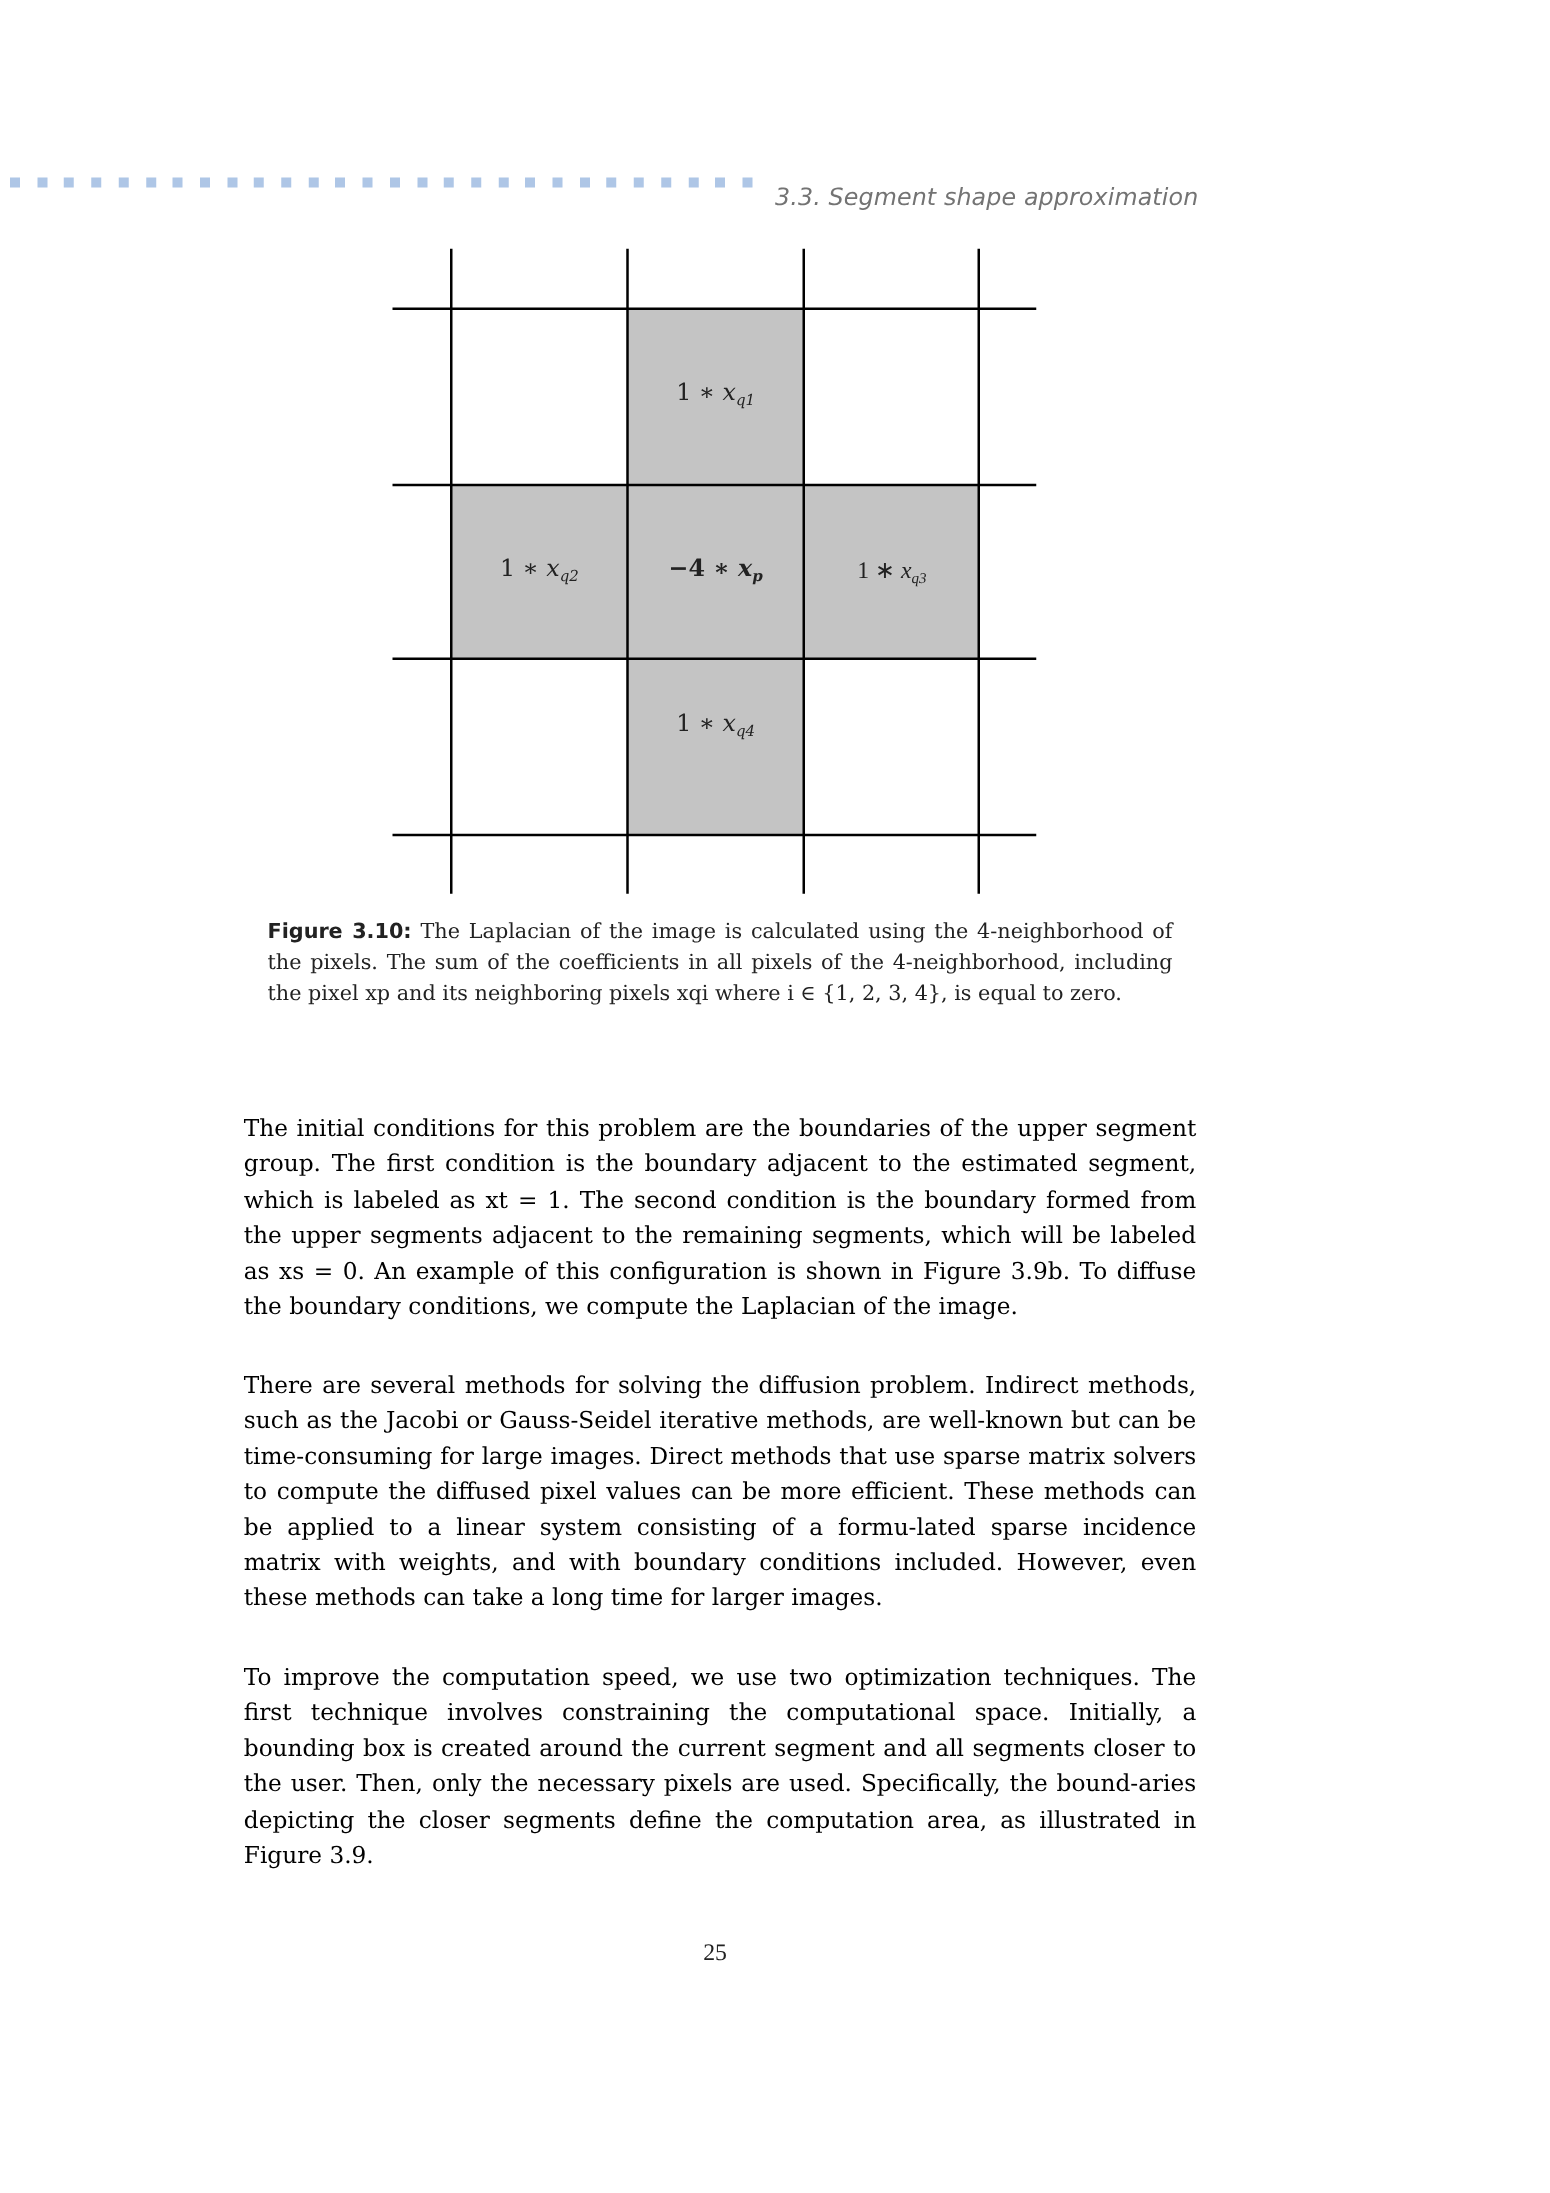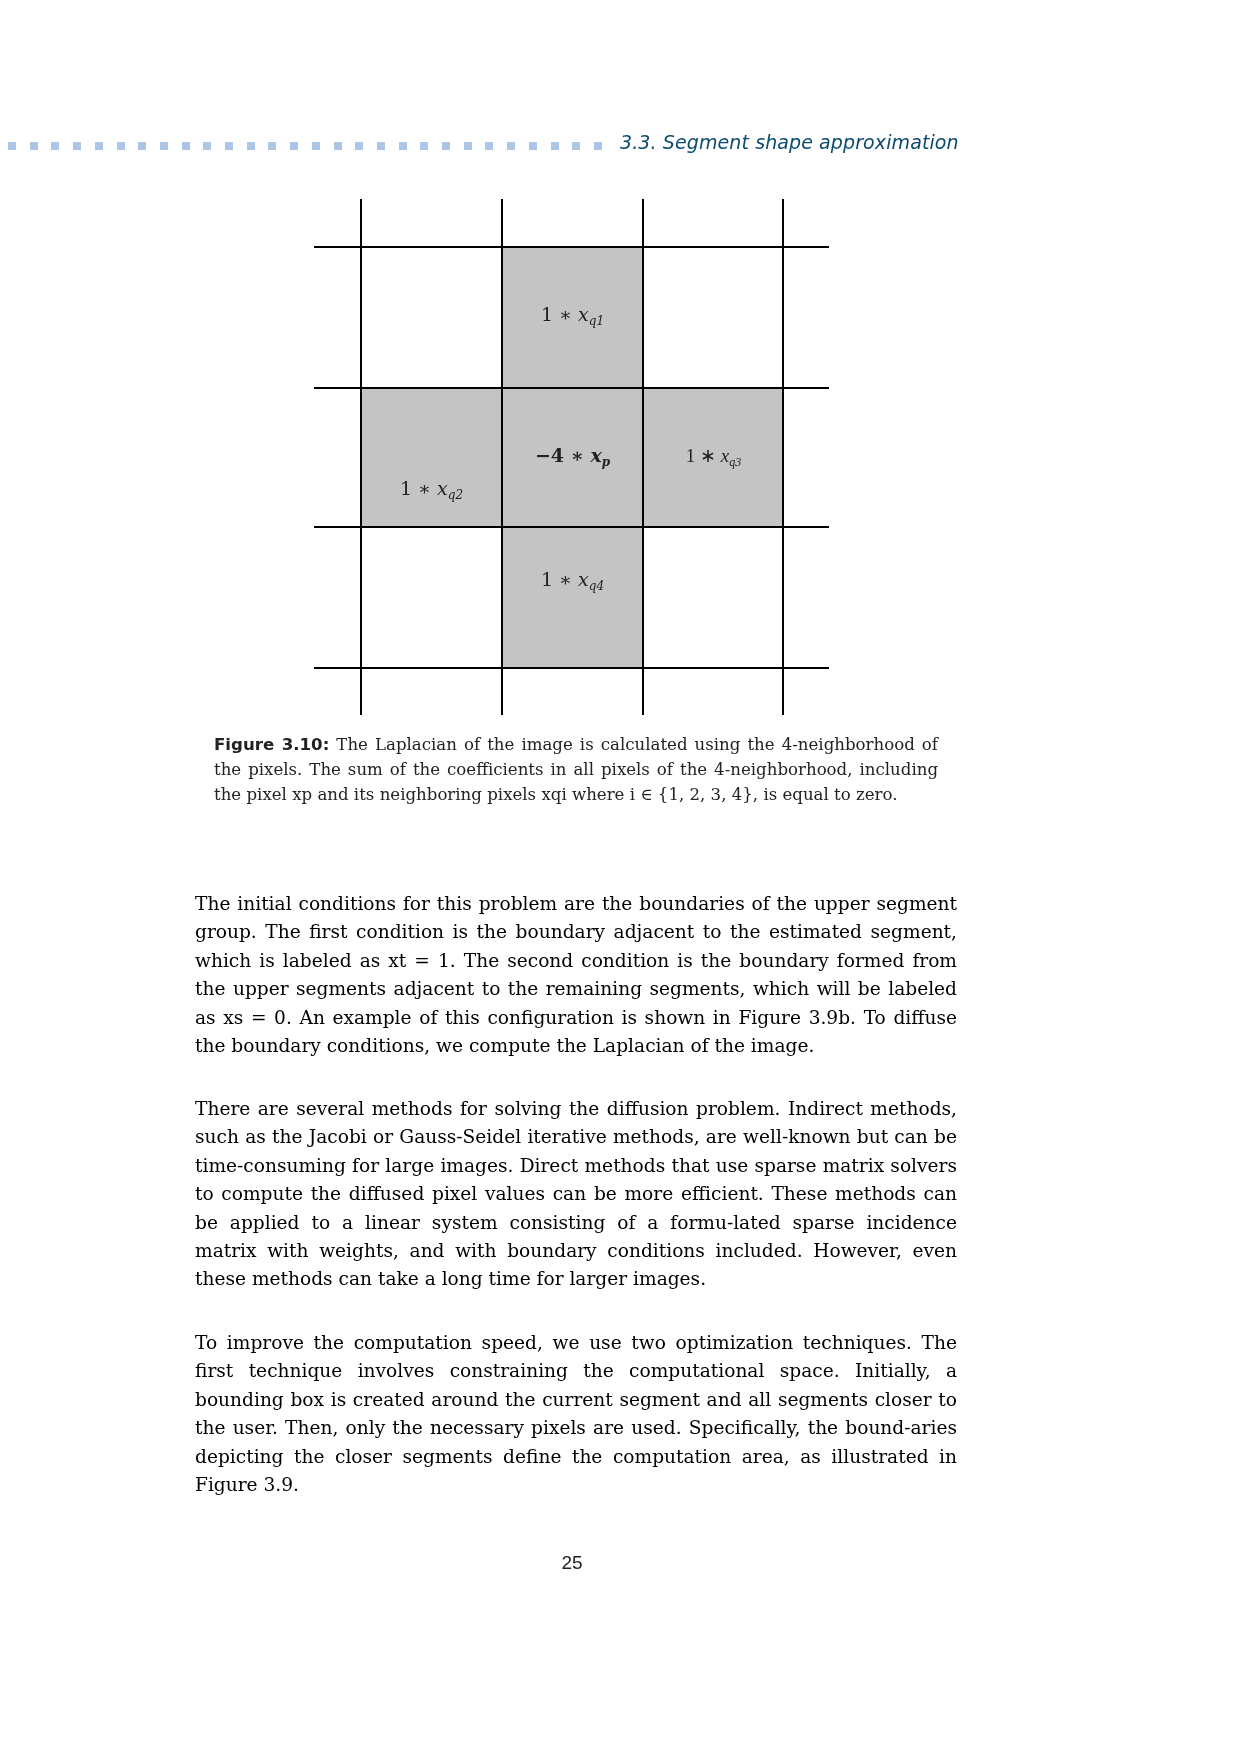--- a/index.html
+++ b/index.html
@@ -3,23 +3,23 @@
 <meta charset="utf-8">
 <style>
   html, body { margin: 0; padding: 0; background: #ffffff; }
   body { width: 1240px; height: 1754px; position: relative; overflow: hidden; }
   .page { position: absolute; left: 0; top: 0; width: 1240px; height: 1754px; background: #fff; }
 
   
   .header-dots { position: absolute; left: 8px; top: 142px; height: 8px; width: 600px; }
   .header-dots span { position: absolute; top: 0; width: 8px; height: 8px; background: #aec6e6; }
   .header-title {
-    position: absolute; left: 620px; top: 131px; width: 340px; white-space: nowrap;
+    position: absolute; left: 620px; top: 147px; width: 340px; white-space: nowrap;
     font-family: "DejaVu Sans", sans-serif; font-style: italic; font-size: 19px;
-    color: #0c4a6e; letter-spacing: 0.1px;
+    color: #737373; letter-spacing: 0.1px;
   }
 
   
   .figure { position: absolute; left: 0; top: 0; width: 1240px; height: 740px; padding-left: 24px; }
   .cell { position: absolute; background: #c4c4c4; }
   .vline { position: absolute; width: 2px; background: #000; top: 199px; height: 516px; }
   .hline { position: absolute; height: 2px; background: #000; left: 314px; width: 515px; }
   .cell-label {
     position: absolute; width: 141px; text-align: center;
     font-family: "DejaVu Serif", serif; font-size: 19px; color: #222;
@@ -37,21 +37,21 @@
   .caption .fig-label { font-family: "DejaVu Sans", sans-serif; font-weight: bold; }
 
   
   .para {
     position: absolute; left: 195px; width: 762px;
     font-family: "DejaVu Serif", serif; font-size: 18.6px; line-height: 28.4px;
     color: #000000; text-align: justify; hyphens: manual;
   }
   .page-number {
     position: absolute; left: 540px; top: 1552px; width: 64px; text-align: center;
-    font-family: Liberation Sans, sans-serif; font-size: 19px; color: #222;
+    font-family: Liberation Serif, serif; font-size: 19px; color: #222;
   }
 </style>
 </head>
 <body>
 
 <div class="page">
 
   <div class="header-dots" id="dots">
       <span style="left: 0px; background: rgb(174, 198, 230);"></span>
       <span style="left: 21.7px; background: rgb(174, 198, 230);"></span>
@@ -97,21 +97,21 @@
     <div class="vline" style="left:642px;"></div>
     <div class="vline" style="left:782px;"></div>
     <div class="hline" style="top:246px;"></div>
     <div class="hline" style="top:387px;"></div>
     <div class="hline" style="top:526px;"></div>
     <div class="hline" style="top:667px;"></div>
 
     <div class="cell-label" style="left:502px; top:303px;">
       <span>1 ∗ </span><i>x</i><sub>q1</sub>
     </div>
-    <div class="cell-label" style="left:361px; top:444px;margin-top:33px;">
+    <div class="cell-label" style="left:361px; top:444px;">
       <span>1 ∗ </span><i>x</i><sub>q2</sub>
     </div>
     <div class="cell-label" style="left:502px; top:444px;font-weight:bold;">
       <span>−4 ∗ </span><i>x</i><sub>p</sub>
     </div>
     <div class="cell-label" style="left:643px; top:444px;font-family:Liberation Serif, serif;">
       <span>1 ∗ </span><i>x</i><sub>q3</sub>
     </div>
     <div class="cell-label" style="left:502px; top:568px;">
       <span>1 ∗ </span><i>x</i><sub>q4</sub>

